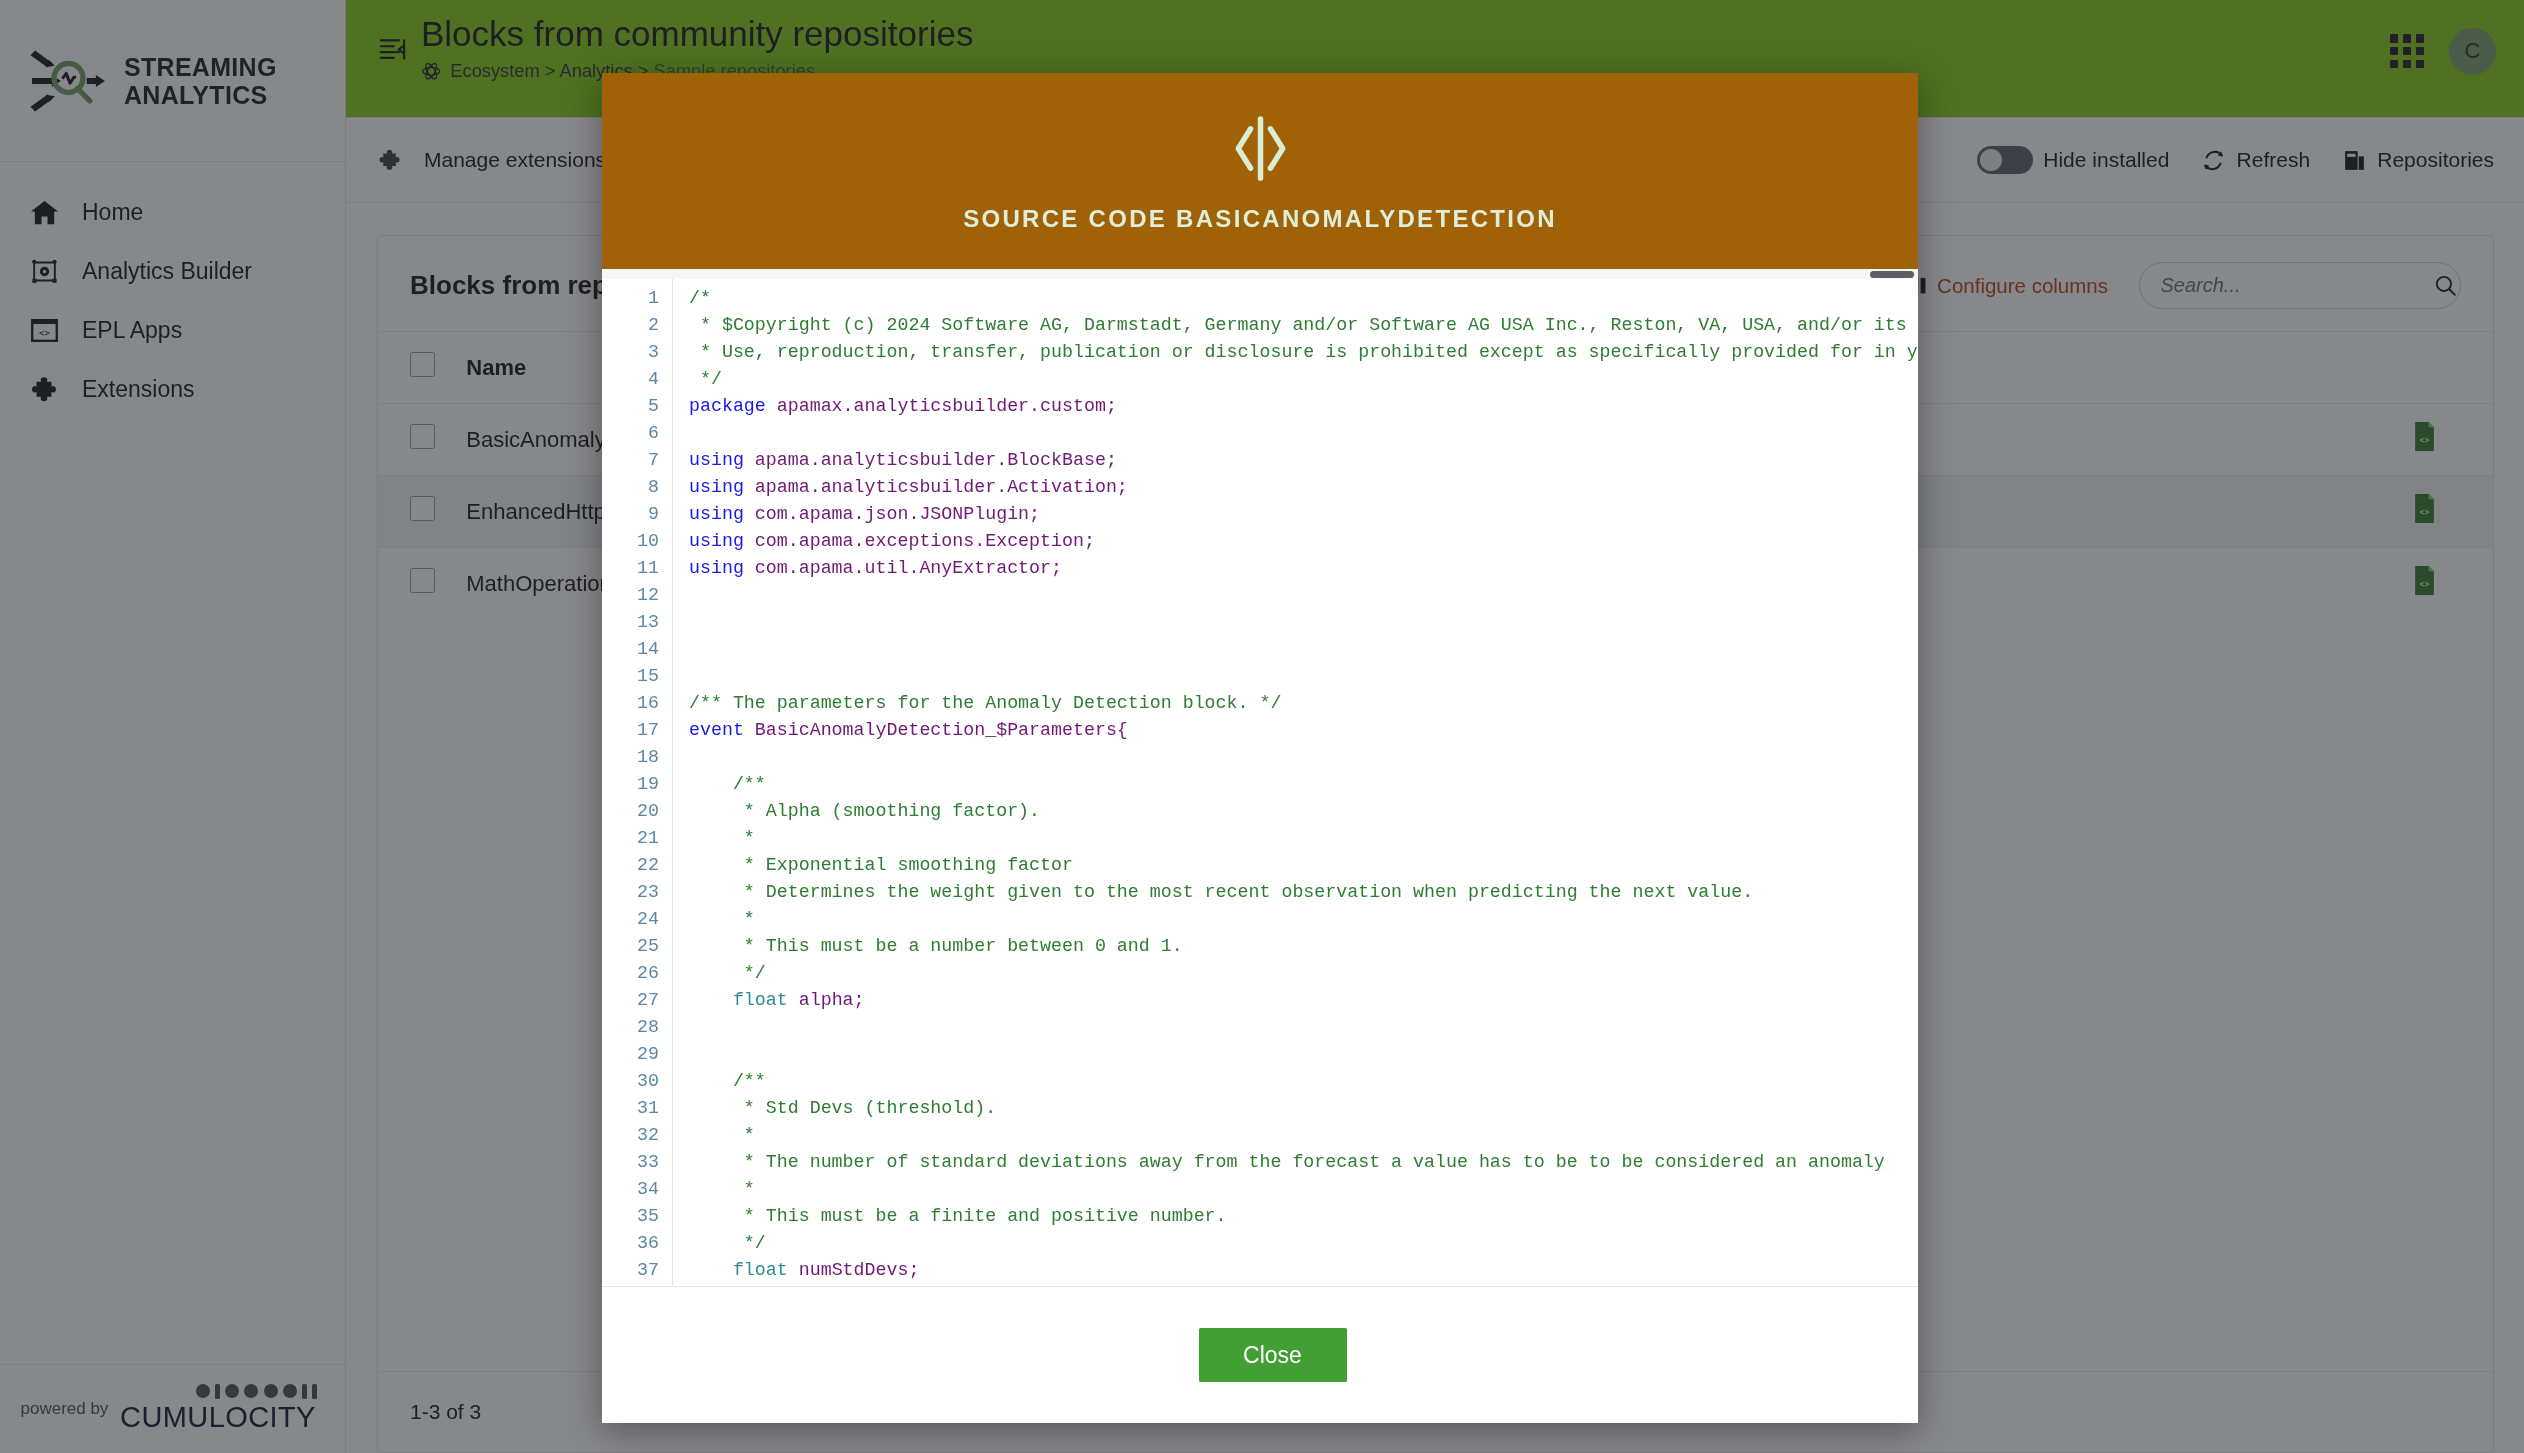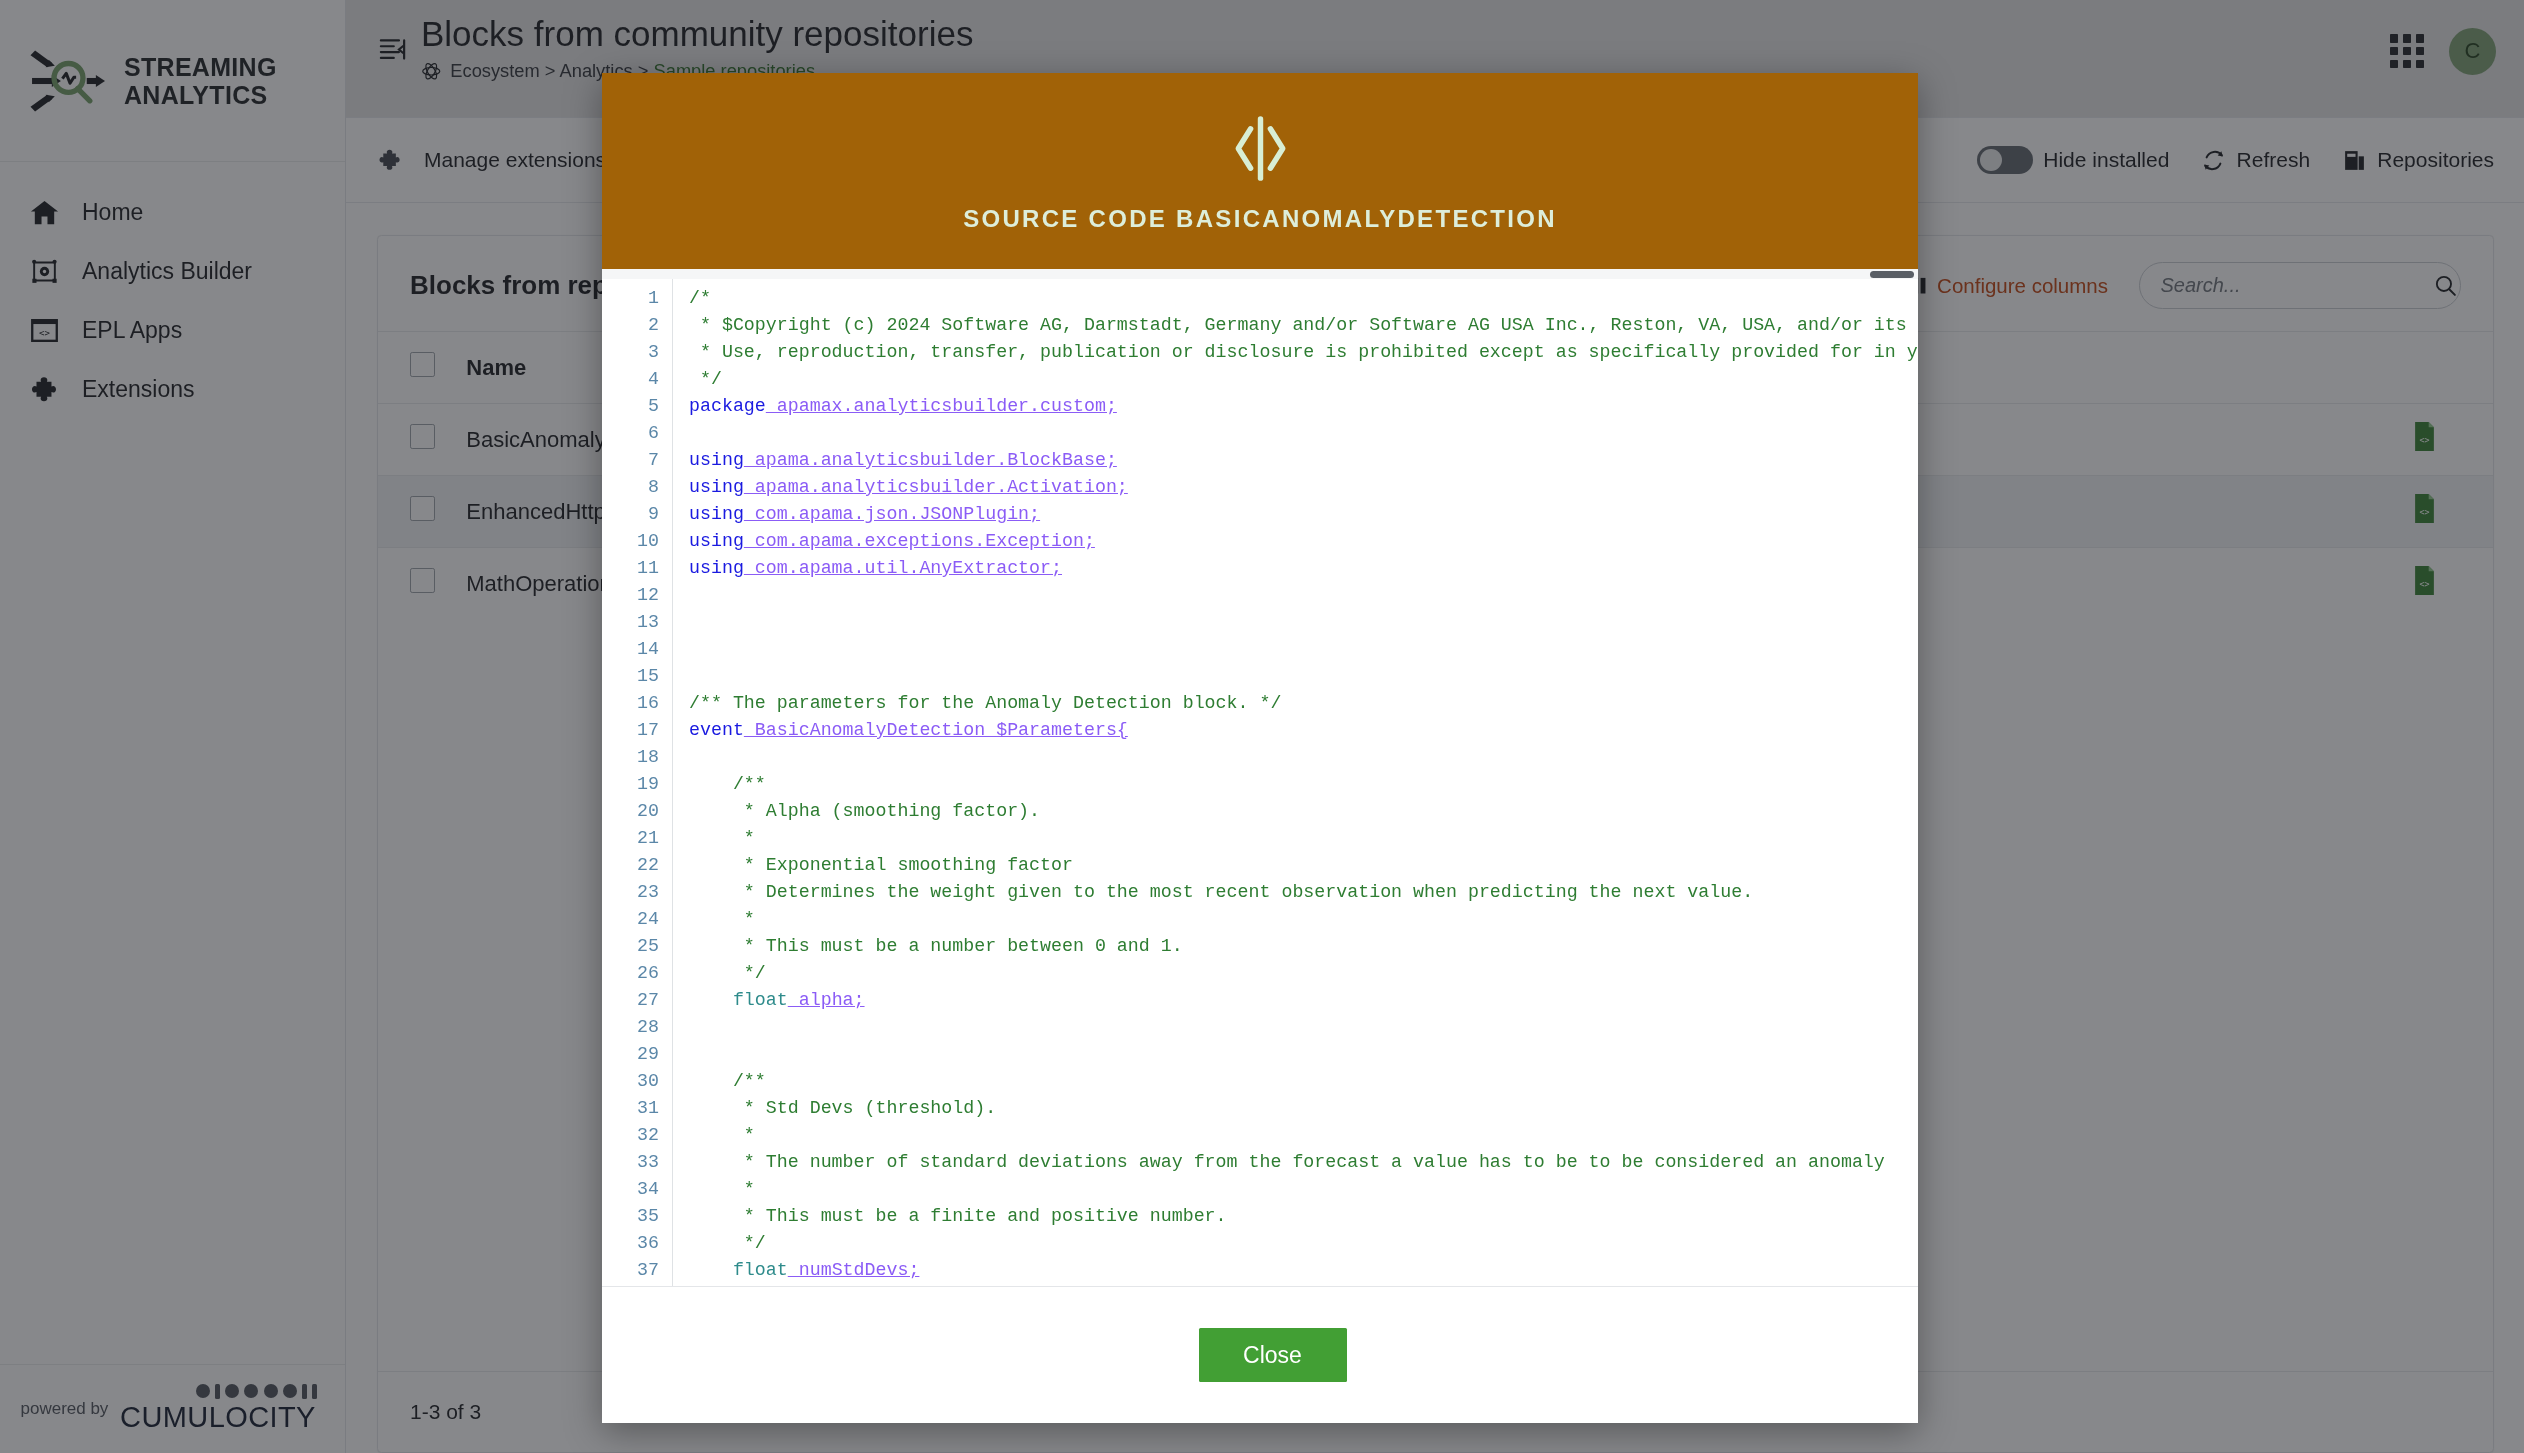--- a/index.html
+++ b/index.html
@@ -52,21 +52,21 @@
   .cumu { display:flex; flex-direction:column; align-items:flex-start; }
   .cumu-dots { display:flex; gap:5.1px; align-items:center; margin-bottom:2.2px; margin-left: 76px;}
   .cumu-dots i { display:block; width:14px; height:14px; border-radius:50%; background:#4a4f57; }
   .cumu-dots i.bar { width:5.1px; height:14.6px; border-radius:1.5px; }
   .cumu-word { font-size: 29px; font-weight: 500; letter-spacing: 0.4px; color:#0f172a; }
 
   
   .main { flex:1 1 auto; display:flex; flex-direction:column; min-width:0; background:#fff; }
 
   .topbar {
-    height: 117px; background:#e5e5e5;
+    height: 117px; background:#84cc16;
     display:flex; align-items:flex-start; padding: 13px 29px 0 31px;
     position: relative;
   }
   .collapse-icon { width:31px; height:31px; margin-top:20.5px; margin-right:13px; flex:0 0 31px; }
   .title-wrap { display:flex; flex-direction:column; min-width:0; }
   .page-title { font-size: 35px; font-weight: 400; color:#16181c; line-height: 1.22; white-space:nowrap; }
   .breadcrumb { display:flex; align-items:center; gap:8.8px; margin-top:4.4px; }
   .bc-icon { width:20.5px; height:20.5px; flex:0 0 20.5px; }
   .bc-text { font-size:18.3px; color:#2c2f35; white-space:nowrap; }
   .bc-text .bc-last { color:#2c6e26; }
@@ -192,21 +192,21 @@
   }
   .gutter div { height: 27px; }
   .code-lines {
     flex:1 1 auto; border-left:0.7px solid #dfe2e5; padding-left: 16px;
     padding-top: 5.9px; white-space: pre; overflow: hidden;
   }
   .code-lines div { height: 27px; }
   .tk-c { color:#2e7d32; }   
   .tk-k { color:#1a1ae0; }   
   .tk-t { color:#2e8b8b; }   
-  .tk-p { color:#8b5cf6;text-decoration:underline; }   
+  .tk-p { color:#701a75; }   
 
   .modal-footer {
     flex: 0 0 136px; background:#fff;
     display:flex; align-items:center; justify-content:center;padding-left:25px;
   }
   .close-btn {
     background:#429f34; color:#ffffff; border:0;
     font-size: 23px; font-family:"Liberation Sans", sans-serif;
     padding: 0 32px; height: 54px; min-width: 148px; border-radius:1.5px;
     cursor:pointer;

